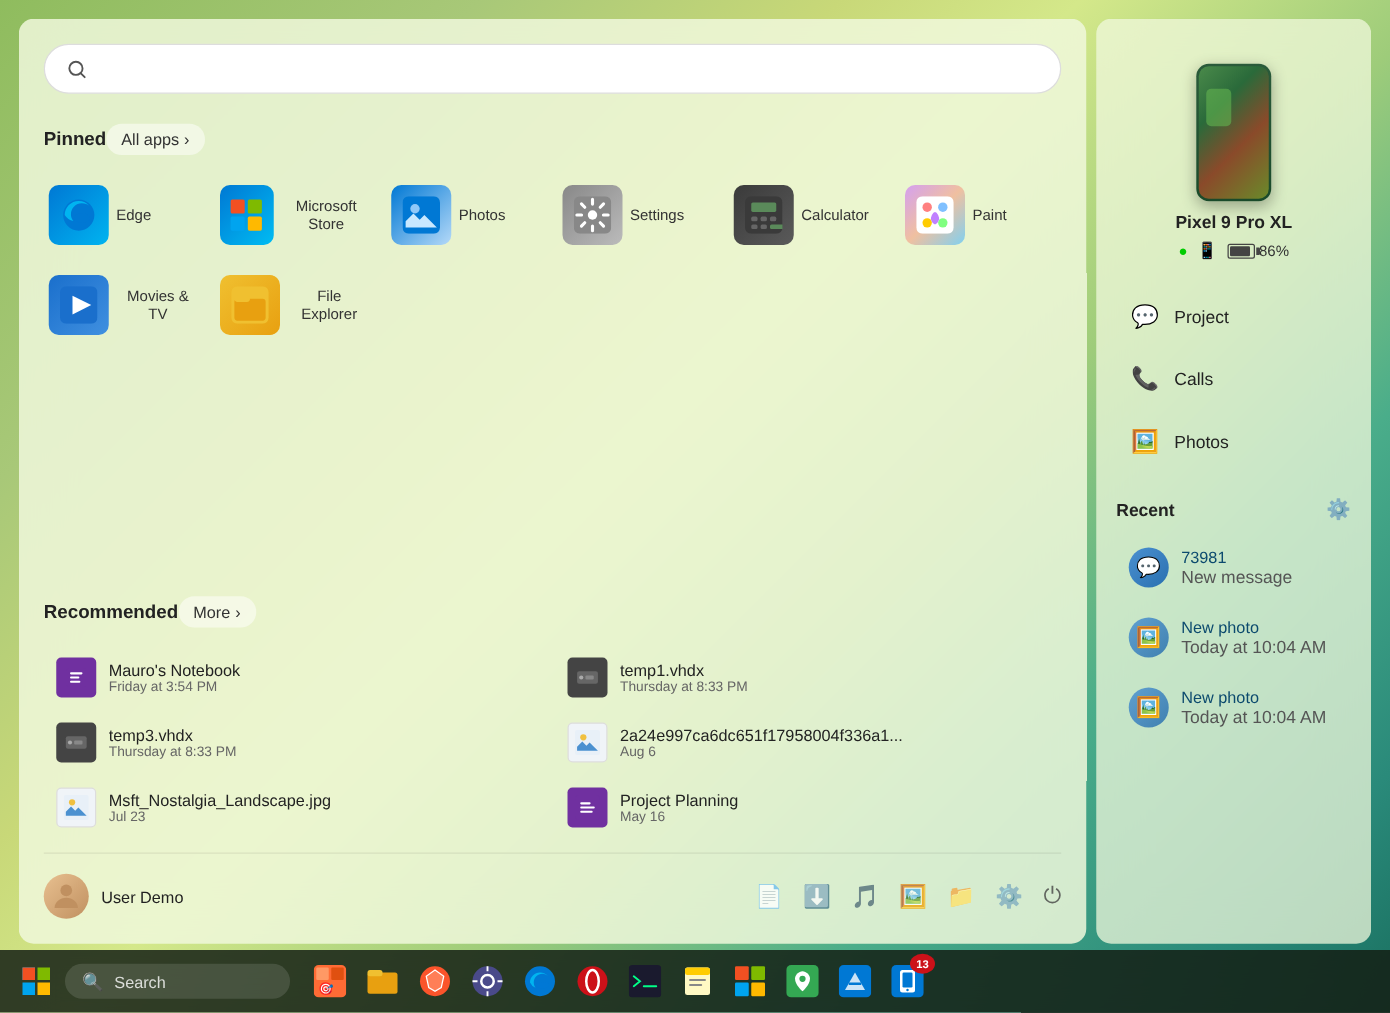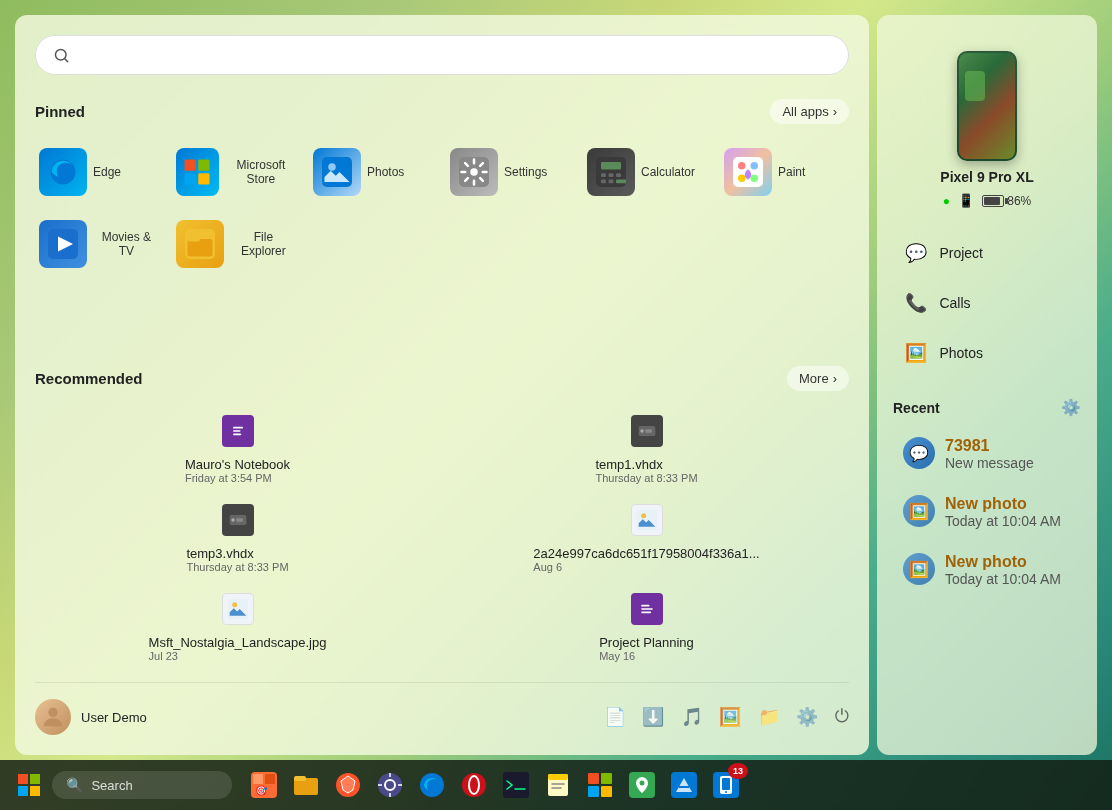--- a/index.html
+++ b/index.html
@@ -62,21 +62,20 @@
     .search-icon-svg {
       width: 18px;
       height: 18px;
       fill: #555;
       flex-shrink: 0;
     }
 
     
     .section-header {
       display: flex;
-      justify-content: space-between;
       align-items: center;
       margin-bottom: 16px;
     }
     .section-title {
       font-size: 15px;
       font-weight: 600;
       color: #222;
     }
     .all-apps-btn {
       display: flex;
@@ -139,21 +138,20 @@
       grid-template-columns: 1fr 1fr;
       gap: 4px;
     }
     .rec-item {
       display: flex;
       align-items: center;
       gap: 10px;
       padding: 8px 10px;
       border-radius: 6px;
       cursor: pointer;
-      flex-direction: column;
     }
     .rec-icon {
       width: 32px;
       height: 32px;
       border-radius: 4px;
       flex-shrink: 0;
       display: flex;
       align-items: center;
       justify-content: center;
       font-size: 18px;
@@ -349,21 +347,21 @@
       border-radius: 50%;
       background: linear-gradient(135deg, #4a90d0, #2a70b0);
       display: flex;
       align-items: center;
       justify-content: center;
       font-size: 16px;
       color: white;
       flex-shrink: 0;
     }
     .recent-info { flex: 1; }
-    .recent-name { font-size: 16px; font-weight: 700; color: #a16207; }
+    .recent-name { font-size: 13px; font-weight: 400; color: #0c4a6e; }
     .recent-sub { font-size: 14px; color: #555; }
 
     
     .taskbar {
       position: absolute;
       bottom: 0;
       left: 0;
       right: 0;
       height: 50px;
       background: rgba(20, 30, 20, 0.85);

